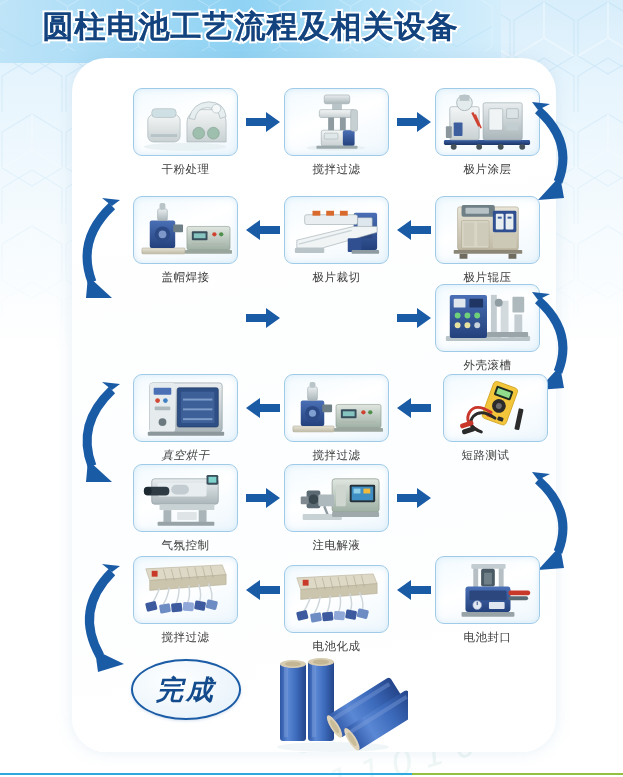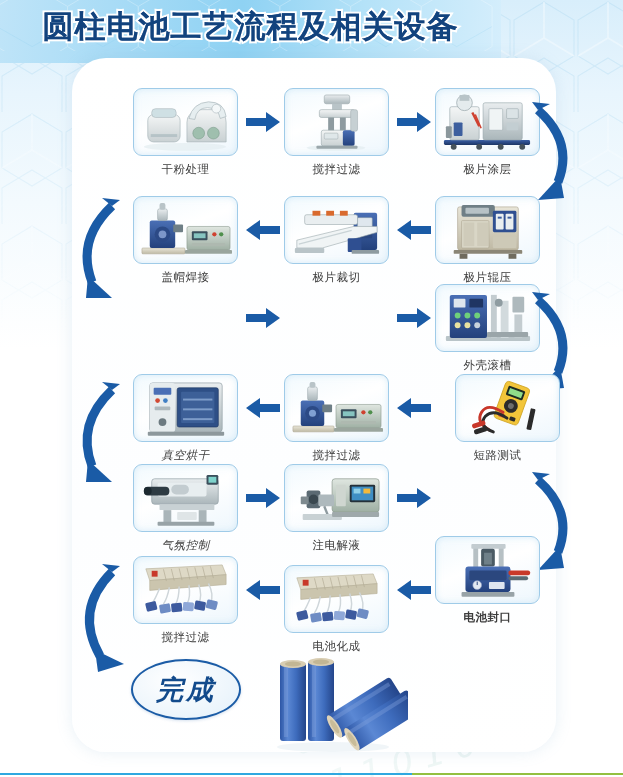--- a/index.html
+++ b/index.html
@@ -487,21 +487,21 @@
           <rect x="46" y="50" width="50" height="4" rx="1" fill="#9aa59d"></rect>
         </svg>
       </div>
       <div class="label">搅拌过滤</div>
     </div>
 
     <svg class="arrow" style="left:397px; top:398px;" viewBox="0 0 34 20">
       <path d="M34 6 H14 V0 L0 10 L14 20 V14 H34 Z" fill="#1a5ba6"></path>
     </svg>
 
-    <div class="node" style="left:435px; top:374px;padding-left:20px;">
+    <div class="node" style="left:423px; top:374px;padding-left:20px;">
       <div class="card">
         <svg class="machine" viewBox="0 0 97 60">
           <g transform="rotate(20 50 30)">
             <rect x="38" y="4" width="26" height="40" rx="4" fill="#f2c53a" stroke="#cfa320" stroke-width=".8"></rect>
             <rect x="42" y="8" width="18" height="10" rx="1.5" fill="#1c2b22"></rect>
             <rect x="44" y="10" width="14" height="6" fill="#8fdc8a"></rect>
             <circle cx="51" cy="27" r="7" fill="#2b2b2b"></circle>
             <circle cx="51" cy="27" r="3" fill="#6c6c6c"></circle>
             <rect x="42" y="37" width="6" height="4" rx="1" fill="#cf4130"></rect>
             <rect x="54" y="37" width="6" height="4" rx="1" fill="#2b2b2b"></rect>
@@ -515,21 +515,21 @@
       </div>
       <div class="label">短路测试</div>
     </div>
 
     <svg class="curve" style="left:66px; top:382px;" width="82" height="112" viewBox="0 0 82 112">
       <path d="M46 8 Q10 42 26 84" stroke="#1a5ba6" stroke-width="9" fill="none"></path>
       <path d="M46 8 L54 2 L36 0 Z" fill="#1a5ba6"></path>
       <path d="M22 78 L46 100 L20 100 Z" fill="#1a5ba6"></path>
     </svg>
 
-    <div class="node" style="left:133px; top:464px;font-style:italic;">
+    <div class="node" style="left:133px; top:464px;">
       <div class="card">
         <svg class="machine" viewBox="0 0 97 60">
           <rect x="14" y="10" width="68" height="26" rx="3" fill="url(#mSteel)" stroke="#93a0a5" stroke-width=".7"></rect>
           <rect x="20" y="14" width="50" height="14" rx="2" fill="#e8eef0"></rect>
           <rect x="70" y="6" width="12" height="10" rx="1.5" fill="#3b4f5c"></rect>
           <rect x="72" y="8" width="8" height="6" fill="#7fd3cc"></rect>
           <rect x="6" y="18" width="26" height="9" rx="4" fill="#2e3b43"></rect>
           <circle cx="10" cy="22.5" r="4" fill="#1c2930"></circle>
           <rect x="34" y="16" width="18" height="10" rx="5" fill="#c3ccd0"></rect>
           <rect x="22" y="36" width="56" height="6" rx="1" fill="#c8d1d4"></rect>
@@ -651,21 +651,21 @@
           </g>
         </svg>
       </div>
       <div class="label">电池化成</div>
     </div>
 
     <svg class="arrow" style="left:397px; top:580px;" viewBox="0 0 34 20">
       <path d="M34 6 H14 V0 L0 10 L14 20 V14 H34 Z" fill="#1a5ba6"></path>
     </svg>
 
-    <div class="node" style="left:435px; top:536px;font-weight:bold;">
+    <div class="node" style="left:435px; top:556px;">
       <div class="card">
         <svg class="machine" viewBox="0 0 97 60">
           <rect x="34" y="6" width="5" height="22" fill="#b6c0c4"></rect>
           <rect x="60" y="6" width="5" height="22" fill="#b6c0c4"></rect>
           <rect x="32" y="3" width="35" height="5" rx="1" fill="#c3ccd0"></rect>
           <rect x="42" y="8" width="14" height="18" rx="2" fill="#4a5a64"></rect>
           <rect x="45" y="12" width="8" height="12" fill="#6f8089"></rect>
           <rect x="26" y="26" width="46" height="26" rx="3" fill="url(#mBlue)"></rect>
           <rect x="30" y="30" width="38" height="10" rx="1.5" fill="#2b477e"></rect>
           <circle cx="38" cy="45" r="4.5" fill="#e3e9f2" stroke="#8fa0c4" stroke-width=".6"></circle>

